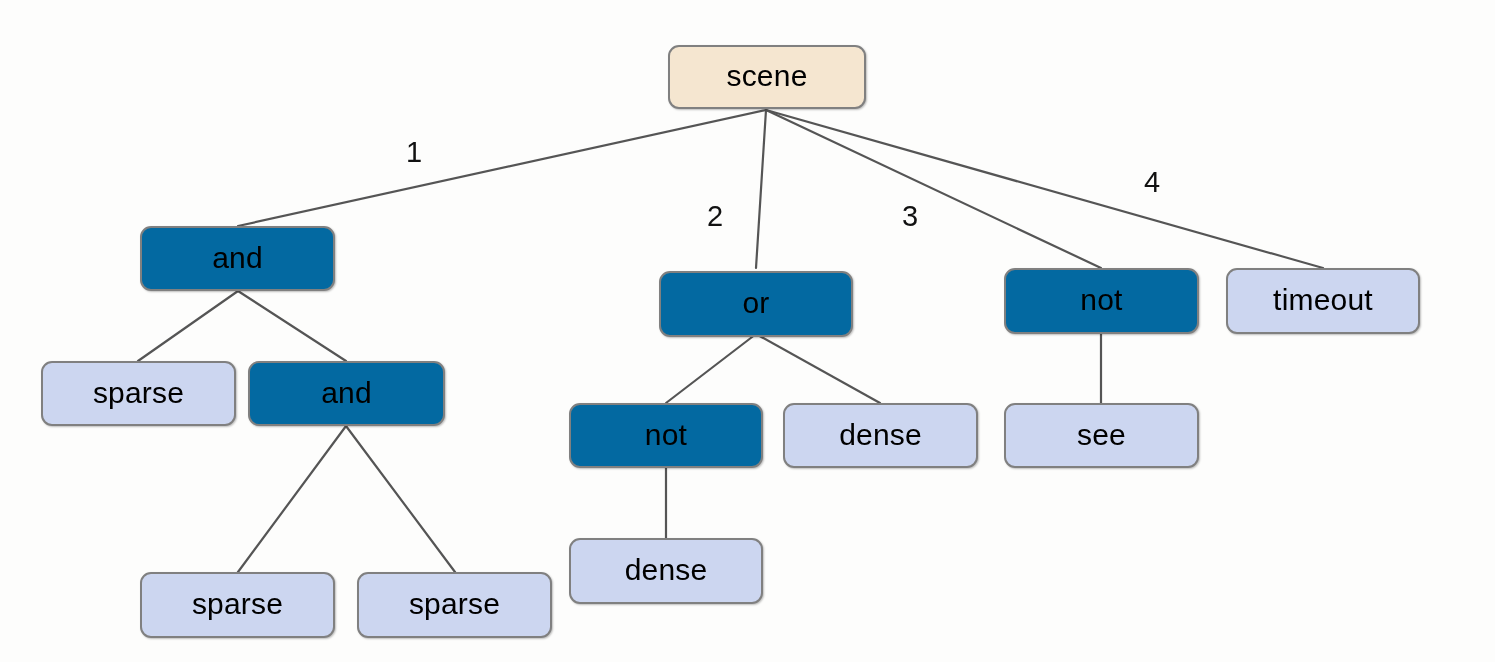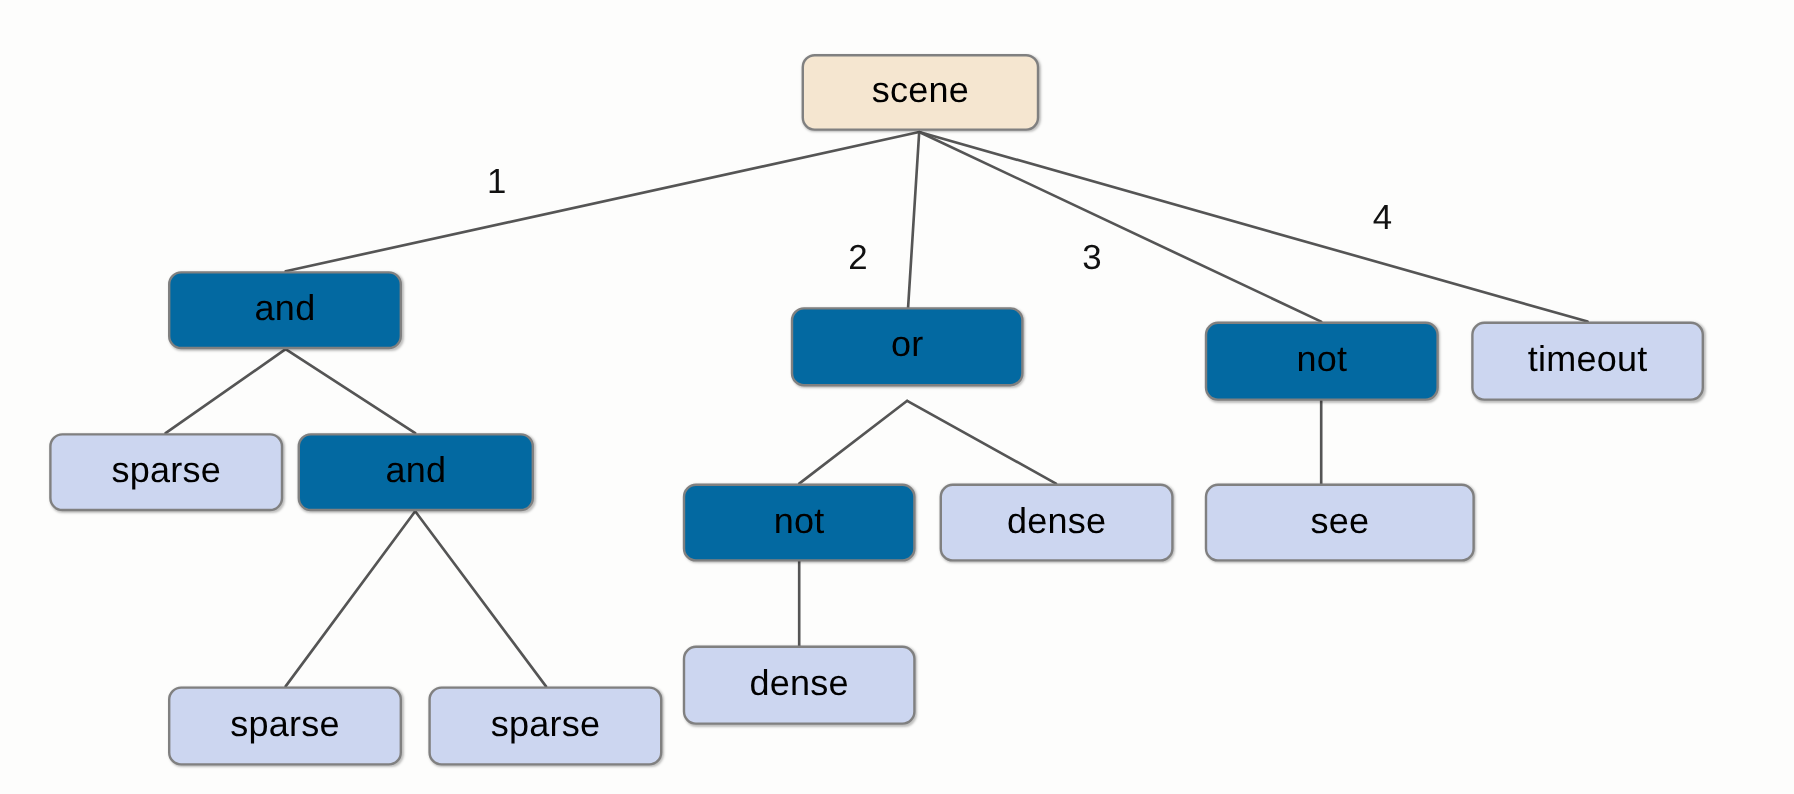--- a/index.html
+++ b/index.html
@@ -79,42 +79,42 @@
       <line x1="666" y1="468" x2="666" y2="538" stroke="#555555" stroke-width="2.2" stroke-linecap="round"></line>
       <line x1="1101" y1="334" x2="1101" y2="403" stroke="#555555" stroke-width="2.2" stroke-linecap="round"></line>
     </svg>
   <div id="node-layer">
       <div class="node fill-root" style="left: 668px; top: 45px; width: 198px; height: 64px;">
         <span class="label">scene</span>
       </div>
       <div class="node fill-op" style="left: 140px; top: 226px; width: 195px; height: 65px;">
         <span class="label">and</span>
       </div>
-      <div class="node fill-op" style="left: 659px; top: 256px; width: 194px; height: 66px;">
+      <div class="node fill-op" style="left: 659px; top: 271px; width: 194px; height: 66px;">
         <span class="label">or</span>
       </div>
       <div class="node fill-op" style="left: 1004px; top: 268px; width: 195px; height: 66px;">
         <span class="label">not</span>
       </div>
       <div class="node fill-term" style="left: 1226px; top: 268px; width: 194px; height: 66px;">
         <span class="label">timeout</span>
       </div>
       <div class="node fill-term" style="left: 41px; top: 361px; width: 195px; height: 65px;">
         <span class="label">sparse</span>
       </div>
       <div class="node fill-op" style="left: 248px; top: 361px; width: 197px; height: 65px;">
         <span class="label">and</span>
       </div>
       <div class="node fill-op" style="left: 569px; top: 403px; width: 194px; height: 65px;">
         <span class="label">not</span>
       </div>
       <div class="node fill-term" style="left: 783px; top: 403px; width: 195px; height: 65px;">
         <span class="label">dense</span>
       </div>
-      <div class="node fill-term" style="left: 1004px; top: 403px; width: 225px; height: 65px;">
+      <div class="node fill-term" style="left: 1004px; top: 403px; width: 195px; height: 65px;">
         <span class="label">see</span>
       </div>
       <div class="node fill-term" style="left: 569px; top: 538px; width: 194px; height: 66px;">
         <span class="label">dense</span>
       </div>
       <div class="node fill-term" style="left: 140px; top: 572px; width: 195px; height: 66px;">
         <span class="label">sparse</span>
       </div>
       <div class="node fill-term" style="left: 357px; top: 572px; width: 195px; height: 66px;">
         <span class="label">sparse</span>

